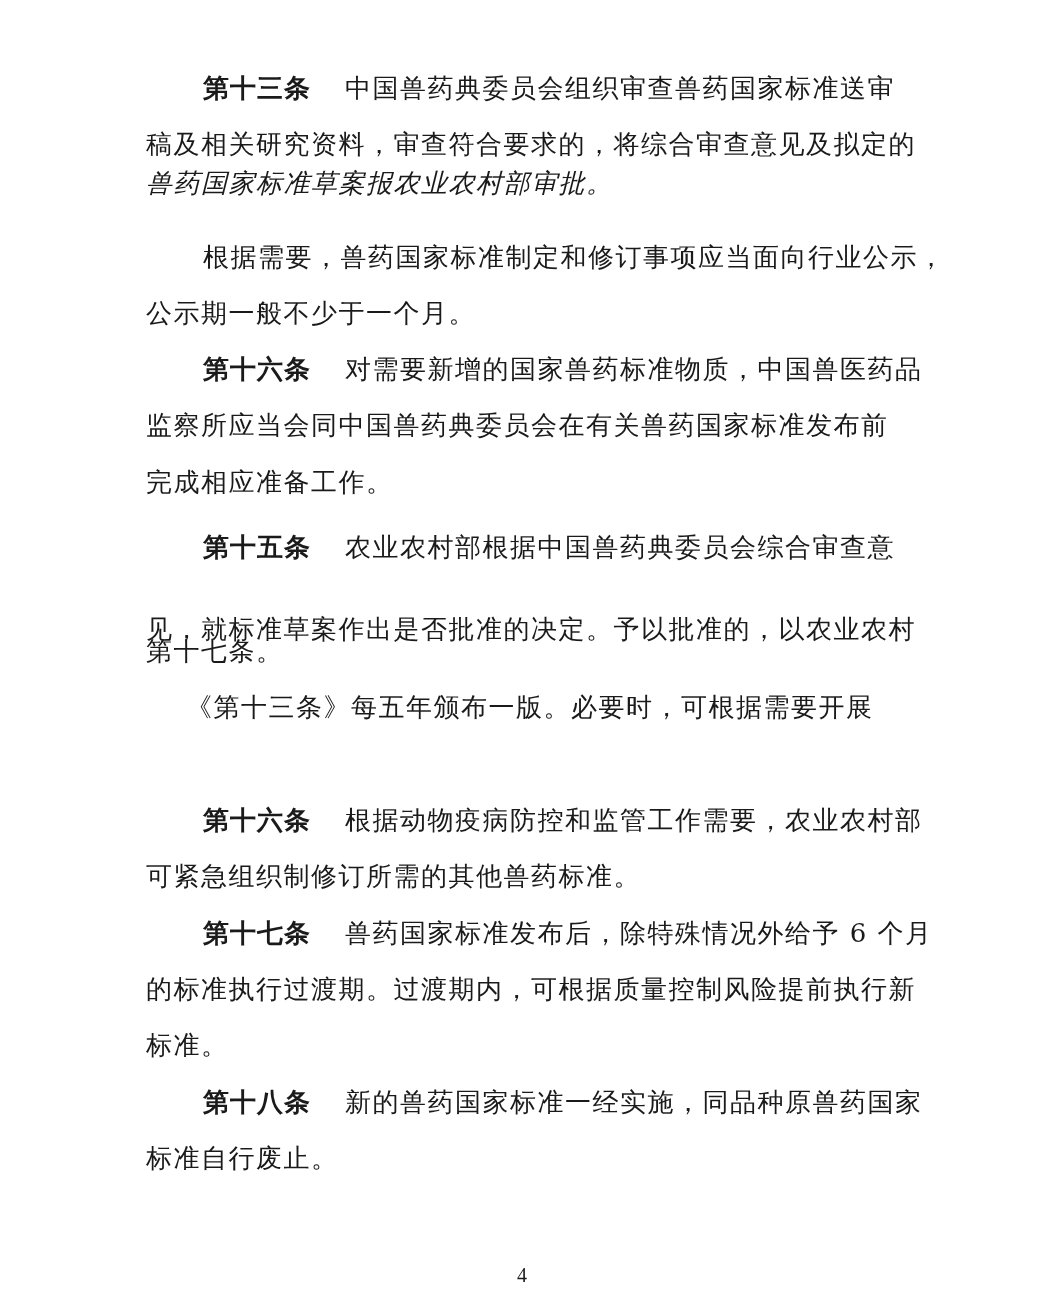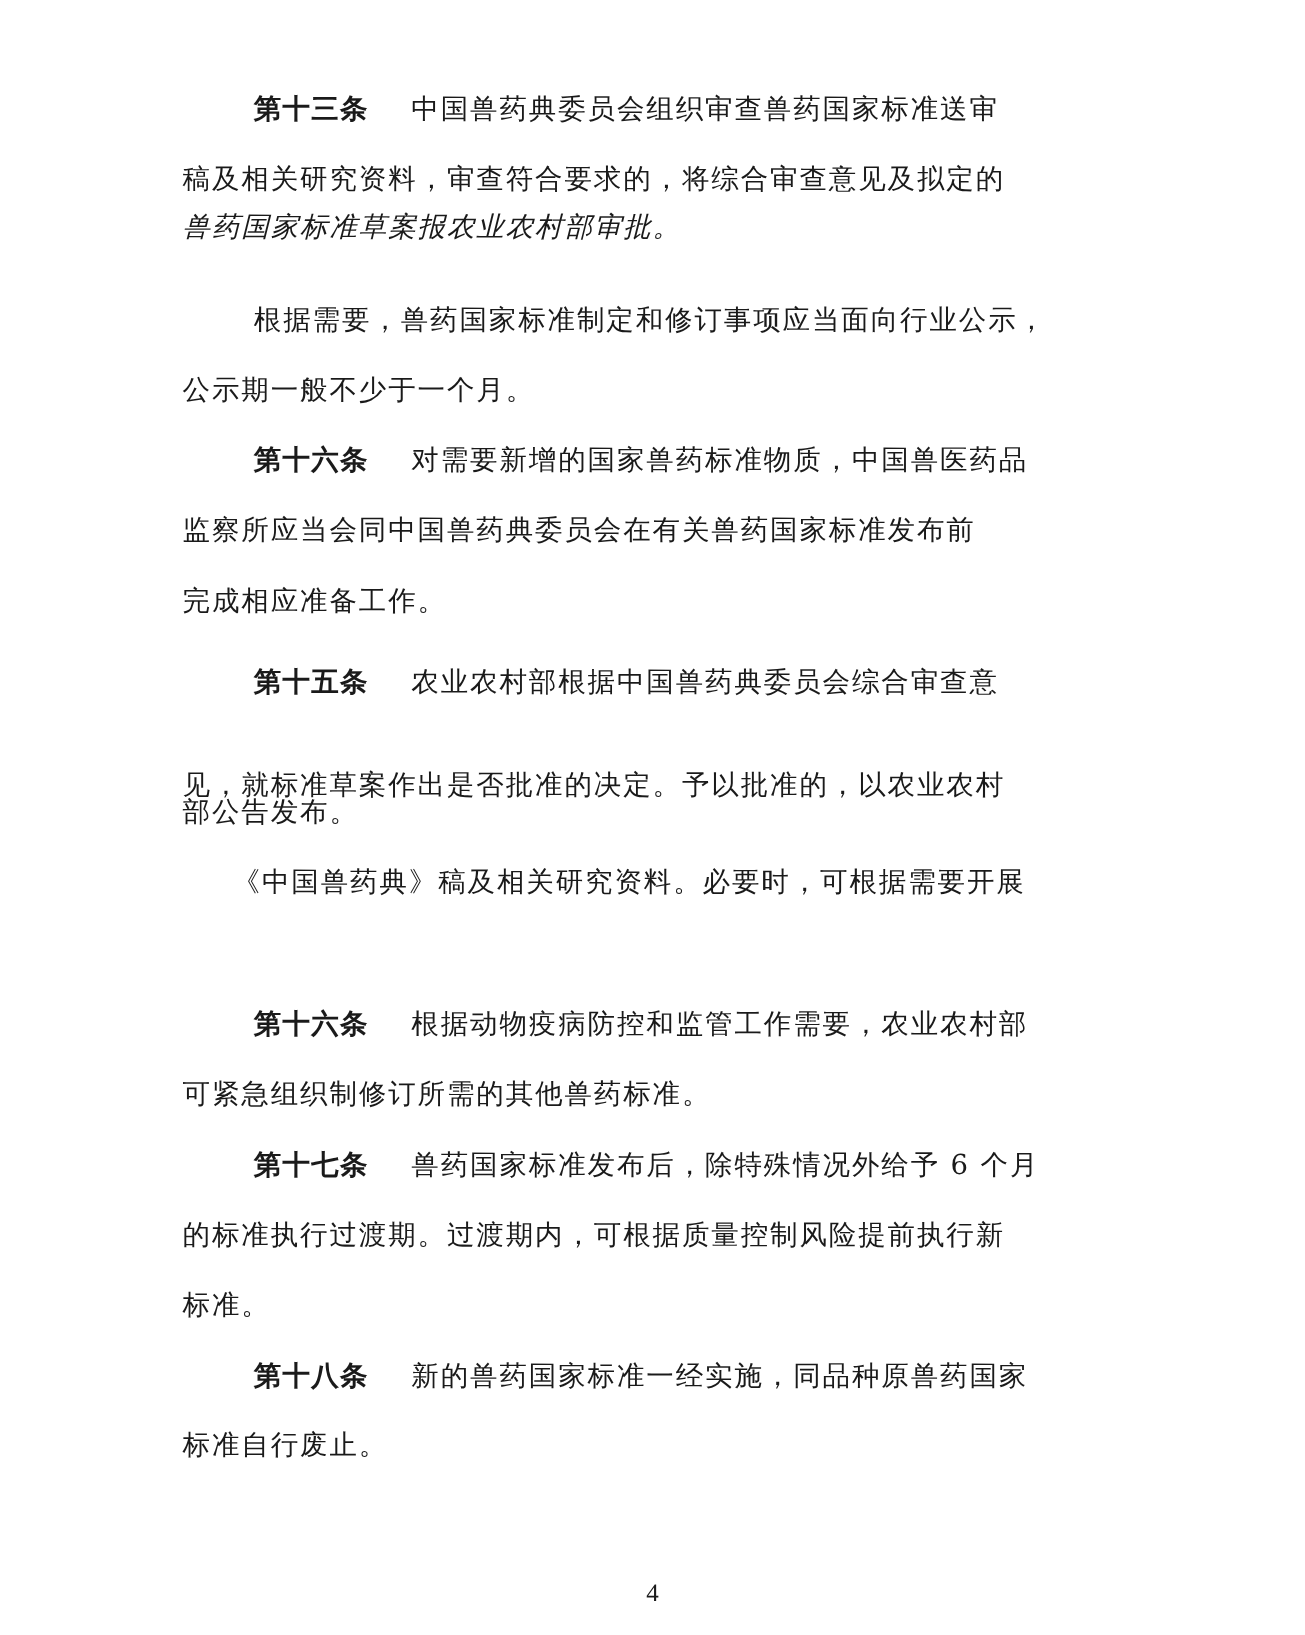--- a/index.html
+++ b/index.html
@@ -20,21 +20,21 @@
     left: 0;
     top: 0;
     width: 1044px;
     height: 1308px;
   }
   .line {
     position: absolute;
     left: 146px;
     height: 40px;
     line-height: 40px;
-    font-size: 22px;
+    font-size: 26px;
     white-space: nowrap;
     letter-spacing: 1.5px;
   }
   .line.indent { left: 203px; }
   .line.indent2 { left: 186px; }
   .art {
     font-family: "DejaVu Sans", "Liberation Sans", sans-serif;
     font-weight: bold;
     letter-spacing: 1px;
     margin-right: 34px;
@@ -60,27 +60,27 @@
   <div class="line" style="top:163px;font-style:italic;">兽药国家标准草案报农业农村部审批。</div>
   <div class="line indent" style="top:237px;">根据需要，兽药国家标准制定和修订事项应当面向行业公示，</div>
   <div class="line" style="top:293px;">公示期一般不少于一个月。</div>
 
   <div class="line indent" style="top:349px;"><span class="art">第十六条</span><span>对需要新增的国家兽药标准物质，中国兽医药品</span></div>
   <div class="line" style="top:405px;">监察所应当会同中国兽药典委员会在有关兽药国家标准发布前</div>
   <div class="line" style="top:462px;">完成相应准备工作。</div>
 
   <div class="line indent" style="top:527px;"><span class="art">第十五条</span><span>农业农村部根据中国兽药典委员会综合审查意</span></div>
   <div class="line" style="top:574px;margin-top:35px;">见，就标准草案作出是否批准的决定。予以批准的，以农业农村</div>
-  <div class="line" style="top:631px;">部公告发布。</div>
-  <div class="line indent2" style="top:687px;">《中国兽药典》稿及相关研究资料。必要时，可根据需要开展</div>
+  <div class="line" style="top:631px;">第十七条。</div>
+  <div class="line indent2" style="top:687px;">《第十三条》每五年颁布一版。必要时，可根据需要开展</div>
 
   <div class="line indent" style="top:800px;"><span class="art">第十六条</span><span>根据动物疫病防控和监管工作需要，农业农村部</span></div>
   <div class="line" style="top:856px;">可紧急组织制修订所需的其他兽药标准。</div>
 
   <div class="line indent" style="top:913px;"><span class="art">第十七条</span><span>兽药国家标准发布后，除特殊情况外给予 6 个月</span></div>
   <div class="line" style="top:969px;">的标准执行过渡期。过渡期内，可根据质量控制风险提前执行新</div>
   <div class="line" style="top:1025px;">标准。</div>
 
   <div class="line indent" style="top:1082px;"><span class="art">第十八条</span><span>新的兽药国家标准一经实施，同品种原兽药国家</span></div>
-  <div class="line" style="top:1138px;font-family:Liberation Mono, monospace;">标准自行废止。</div>
+  <div class="line" style="top:1138px;">标准自行废止。</div>
 
   <div class="page-number">4</div>
 </div>
 
 </body></html>

